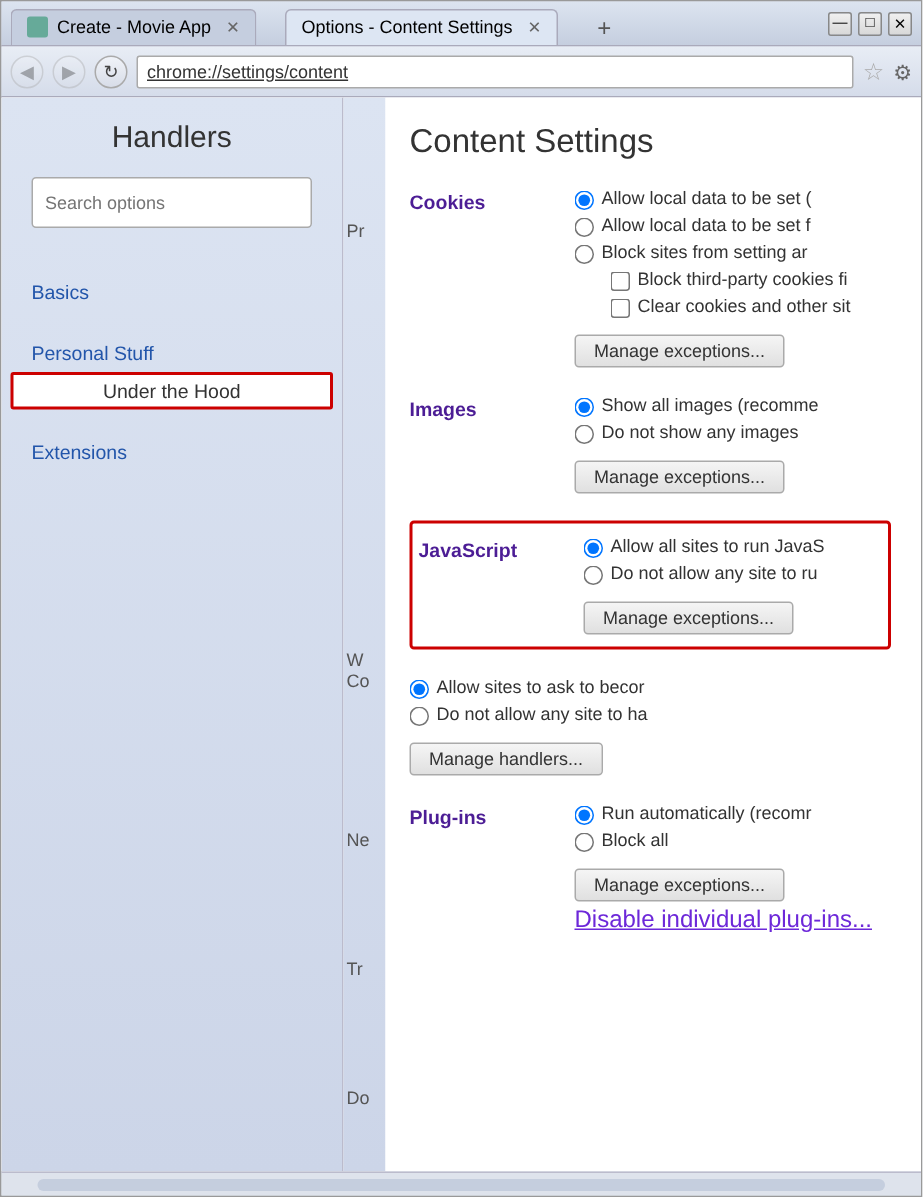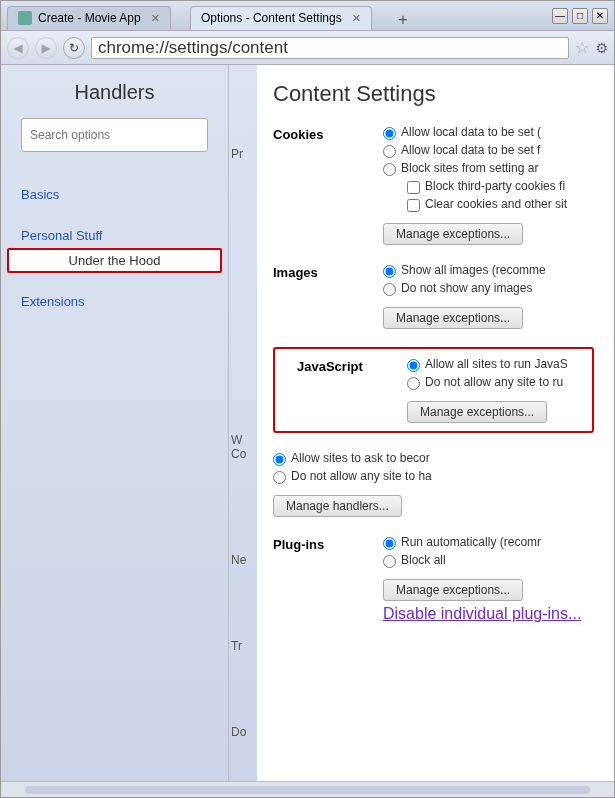--- a/index.html
+++ b/index.html
@@ -17,21 +17,21 @@
     .tab .tab-close { margin-left: 4px; color: #666; font-size: 11px; cursor: pointer; }
     .tab-new { width: 24px; height: 20px; background: none; border: none; cursor: pointer; font-size: 16px; color: #555; display: flex; align-items: center; justify-content: center; }
     .window-controls { display: flex; gap: 4px; align-items: center; }
     .win-btn { width: 16px; height: 16px; border: 1px solid #888; border-radius: 2px; display: flex; align-items: center; justify-content: center; font-size: 10px; cursor: pointer; background: linear-gradient(to bottom, #f0f0f0, #d8d8d8); }
 
     
     .nav-bar { height: 34px; background: linear-gradient(to bottom, #e8edf5, #d5dcea); display: flex; align-items: center; padding: 0 6px; gap: 6px; border-bottom: 1px solid #aab; }
     .nav-btn { width: 22px; height: 22px; border-radius: 50%; border: 1px solid #aaa; background: linear-gradient(to bottom, #f0f3f8, #d8dde8); cursor: pointer; display: flex; align-items: center; justify-content: center; font-size: 12px; color: #444; }
     .nav-btn.disabled { opacity: 0.4; cursor: default; }
     .address-bar { flex: 1; height: 22px; border: 1px solid #aaa; border-radius: 2px; padding: 0 6px; font-size: 12px; background: #fff; display: flex; align-items: center; }
-    .address-bar span { color: #333; font-size: 17px; }
+    .address-bar span { color: #333; font-size: 12px; text-decoration: underline; }
     .star-btn { font-size: 16px; color: #aaa; cursor: pointer; }
     .wrench-btn { font-size: 14px; color: #666; cursor: pointer; }
 
     
     .main-content { display: flex; flex: 1; overflow: hidden; background: #fff; }
 
     
     .sidebar { width: 228px; background: linear-gradient(to bottom, #dce4f2, #ccd5e8); border-right: 1px solid #bbc; display: flex; flex-direction: column; padding: 16px 0; flex-shrink: 0; }
     .sidebar-title { text-align: center; font-size: 20px; color: #333; font-weight: normal; margin-bottom: 14px; }
     .search-box-wrap { padding: 0 20px; margin-bottom: 14px; }
@@ -40,29 +40,29 @@
     .sidebar-item { padding: 5px 20px; text-align: left; color: #2255aa; font-size: 13px; cursor: pointer; text-decoration: none; display: block; margin-top: 16px; }
     .sidebar-item.active { background: #fff; border: 2px solid #c00; color: #333; text-decoration: none; font-weight: normal; padding: 3px 22px; margin: 0 6px; border-radius: 2px; text-align: center; }
 
     
     .content-panel { flex: 1; overflow-y: scroll; overflow-x: hidden; padding: 0; background: #fff; }
     .content-inner { padding: 16px 20px 20px 16px; }
     .content-title { font-size: 22px; color: #333; font-weight: normal; margin-bottom: 18px; }
 
     
     .section { display: flex; margin-bottom: 18px; gap: 0; }
-    .section-label { width: 110px; font-weight: bold; font-size: 13px; color: #000000; padding-top: 2px; flex-shrink: 0; }
+    .section-label { width: 110px; font-weight: bold; font-size: 13px; color: #4c1d95; padding-top: 2px; flex-shrink: 0; }
     .section-options { flex: 1; }
     .section-options .radio-option { display: flex; align-items: flex-start; gap: 5px; margin-bottom: 3px; font-size: 12px; color: #333; }
     .section-options .radio-option input[type="radio"] { margin-top: 2px; }
     .section-options .check-option { display: flex; align-items: flex-start; gap: 5px; margin-bottom: 3px; font-size: 12px; color: #333; margin-left: 24px; }
     .section-options .check-option input[type="checkbox"] { margin-top: 2px; }
     .manage-btn { margin-top: 8px; padding: 3px 12px; border: 1px solid #aaa; border-radius: 3px; background: linear-gradient(to bottom, #f5f5f5, #e0e0e0); font-size: 12px; cursor: pointer; color: #333; }
 
-    .javascript-section { border: 2px solid #cc0000; border-radius: 3px; padding: 8px 22px; margin-bottom: 18px; }
+    .javascript-section { border: 2px solid #cc0000; border-radius: 3px; padding: 8px 4px; margin-bottom: 18px; }
     .javascript-section .section { margin-bottom: 0; }
 
     .link-text { color: #6d28d9; font-size: 16px; cursor: pointer; text-decoration: underline; display: block; margin-top: 4px; }
 
     
     .panel-divider { width: 28px; background: linear-gradient(to bottom, #dce4f2, #ccd5e8); display: flex; flex-direction: column; padding: 16px 0; overflow: hidden; flex-shrink: 0; }
     .divider-sections { font-size: 12px; color: #555; padding: 6px 2px; }
   </style>
 </head>
 <body>

